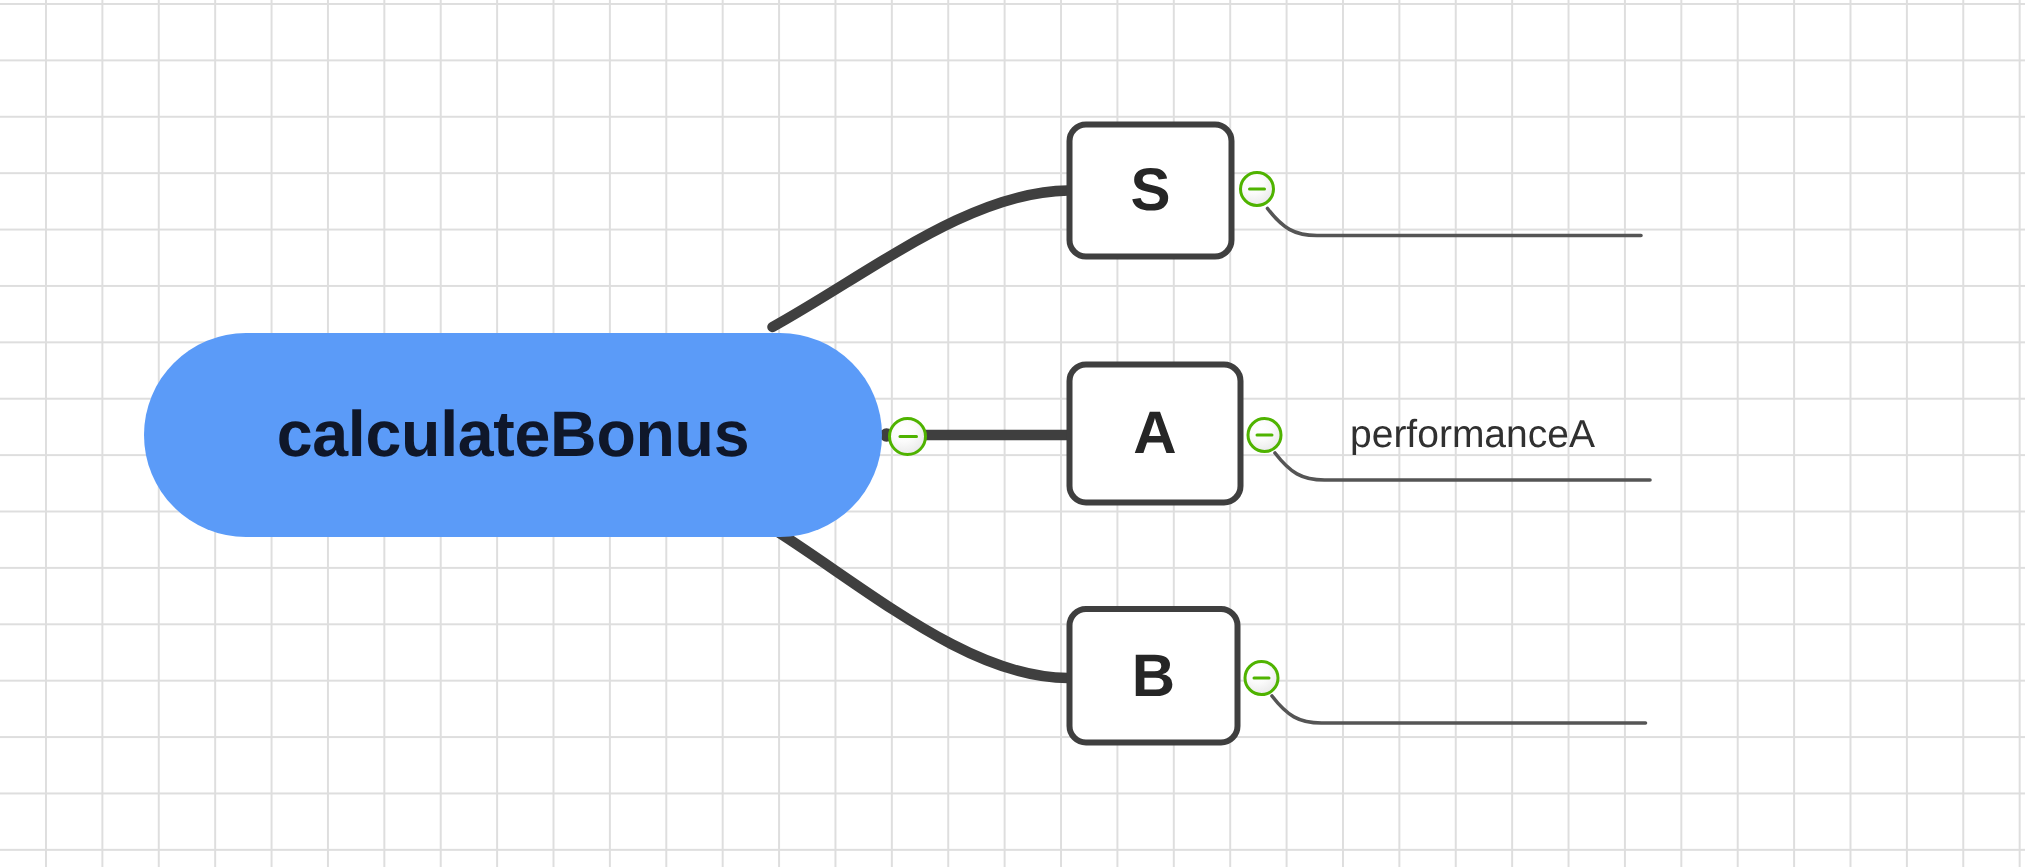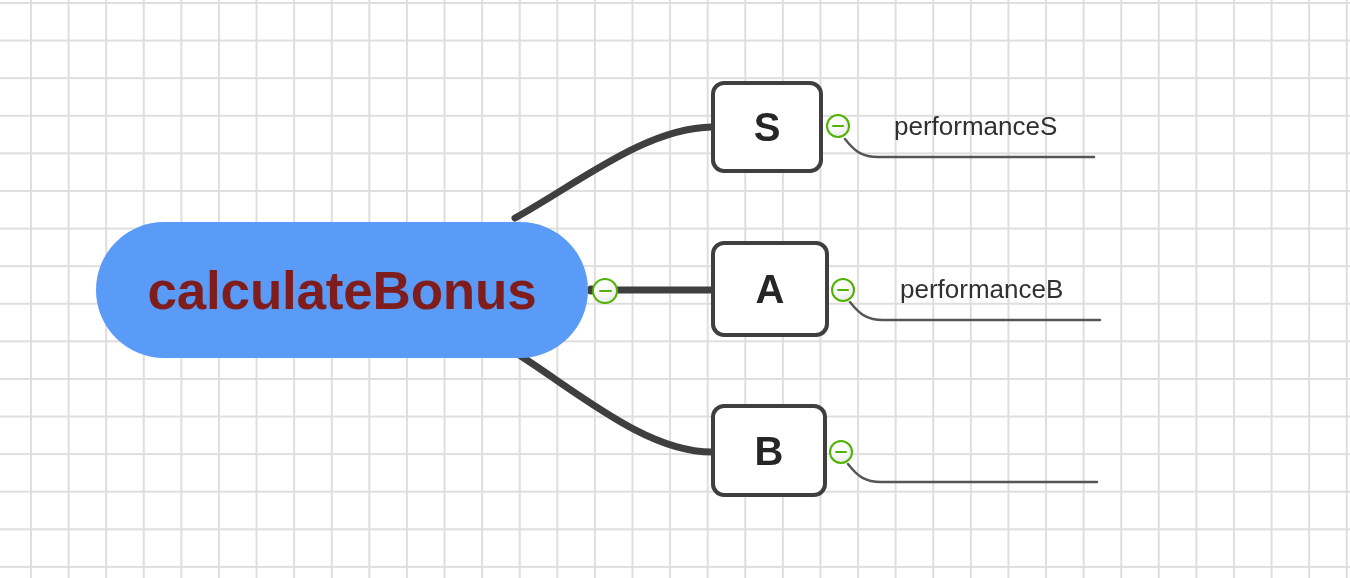--- a/index.html
+++ b/index.html
@@ -37,22 +37,22 @@
     width: 492px;
     height: 136px;
     background: #5b9bf8;
     border-radius: 68px;
     display: flex;
     align-items: center;
     justify-content: center;
     box-sizing: border-box;
   }
   .root-label {
-    color: #7f1d1d;
-    font-size: 53px;
+    color: #0f172a;
+    font-size: 43px;
     font-weight: bold;
     letter-spacing: -0.2px;
     line-height: 1;
     white-space: nowrap;
   }
 
   
   .branch-box {
     position: absolute;
     background: #ffffff;
@@ -144,26 +144,25 @@
 
   <div class="root-node">
     <span class="root-label">calculateBonus</span>
   </div>
   <div class="toggle" id="toggle-root"></div>
 
   <div class="branch-box" id="box-s">
     <span class="branch-label">S</span>
   </div>
   <div class="toggle small" id="toggle-s"></div>
-  <span class="leaf-label" id="leaf-s">performanceS</span>
 
   <div class="branch-box" id="box-a">
     <span class="branch-label">A</span>
   </div>
   <div class="toggle small" id="toggle-a"></div>
-  <span class="leaf-label" id="leaf-a">performanceB</span>
+  <span class="leaf-label" id="leaf-a">performanceA</span>
 
   <div class="branch-box" id="box-b">
     <span class="branch-label">B</span>
   </div>
   <div class="toggle small" id="toggle-b"></div>
 
 </div>
 
 </body></html>

